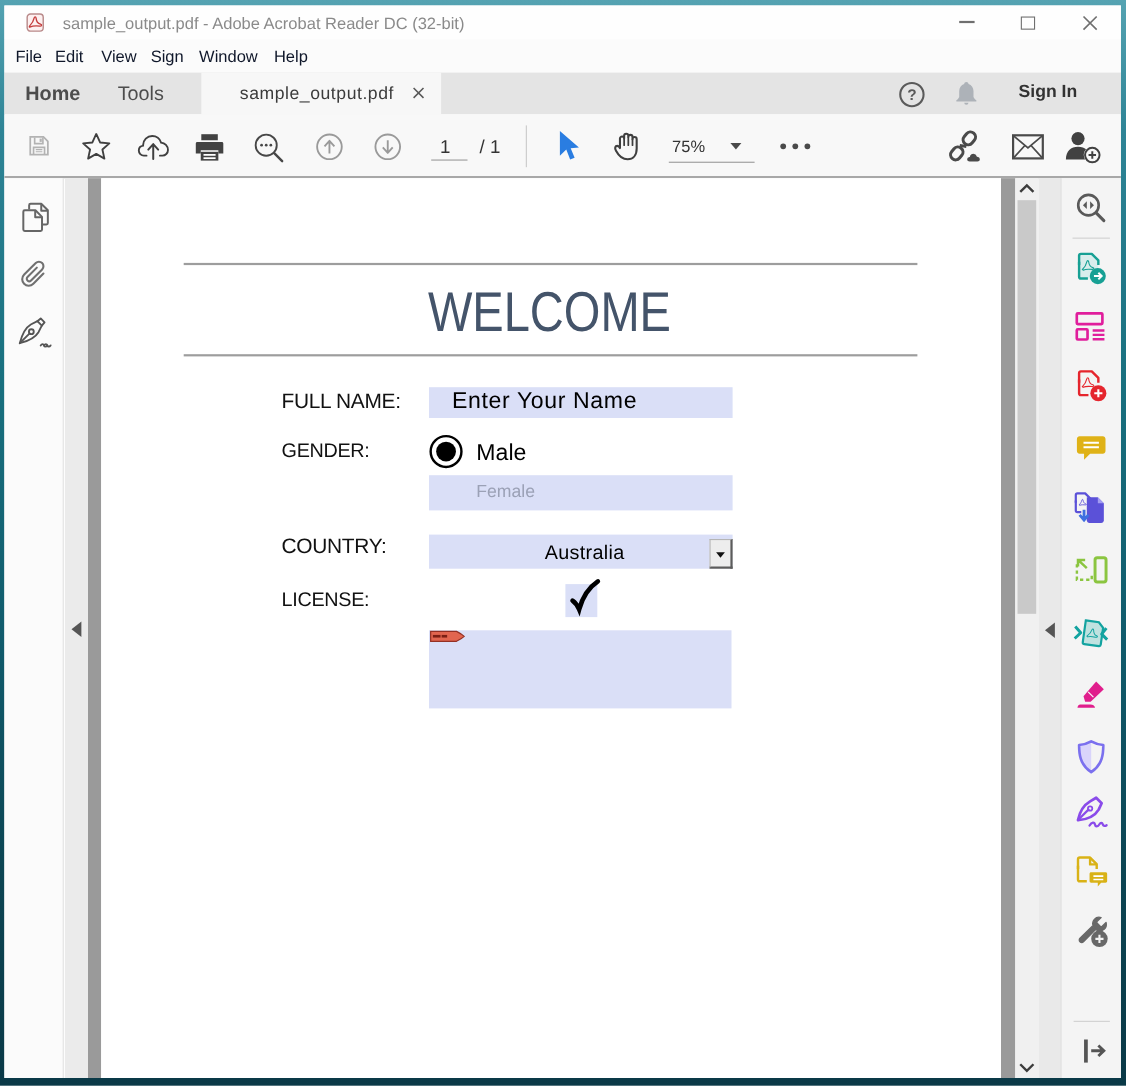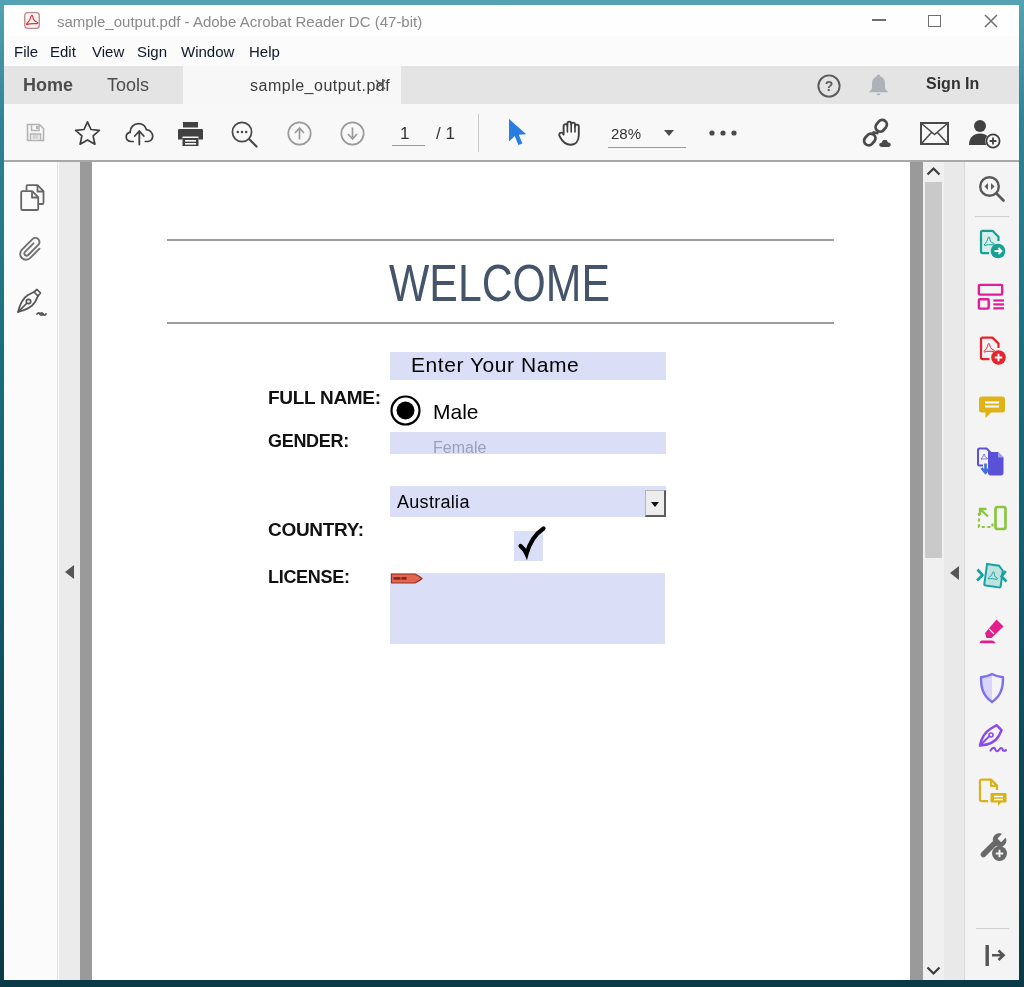--- a/index.html
+++ b/index.html
@@ -12,51 +12,51 @@
   .abs { position:absolute; }
   svg { position:absolute; overflow:visible; }
   
   #win { left:4px; top:5px; width:1015px; height:975px; background:#fff; }
   #titlebar { left:4px; top:5px; width:1015px; height:31px; background:#fefefe; }
   #title-txt { left:57px; top:13px; font-size:15px; color:#8a8a8a; }
   #menubar { left:4px; top:36px; width:1015px; height:30px; background:#fbfbfb; }
   .menu { position:absolute; top:43px; font-size:15px; color:#0f172a; }
   #tabbar { left:4px; top:66px; width:1015px; height:38px; background:#e4e4e4; }
   #activetab { left:183px; top:66px; width:218px; height:38px; background:#f7f7f7; }
-  #tabname { left:218px; top:77px; font-size:16px; letter-spacing:0.5px; color:#3b3b3b;margin-left:32px; }
+  #tabname { left:218px; top:77px; font-size:16px; letter-spacing:0.5px; color:#3b3b3b; }
   .tabbtn { position:absolute; top:75px; font-size:18px; color:#4d4d4d; }
   #signin { left:926px; top:75px; font-size:16px; font-weight:700; color:#323232; }
   #toolbar { left:4px; top:104px; width:1015px; height:58px; background:#f8f8f8; border-bottom:2px solid #a8a8a8; }
   
   #sidebar { left:4px; top:162px; width:54px; height:818px; background:#fbfbfb; border-right:1px solid #e2e2e2; }
   #lsplit { left:59px; top:162px; width:21px; height:818px; background:#ebebeb; }
   #docbgL { left:80px; top:162px; width:12px; height:818px; background:#9a9a9a; }
   #page { left:92px; top:162px; width:818px; height:818px; background:#fff; }
   #docbgR { left:910px; top:162px; width:13px; height:818px; background:#9a9a9a; }
   #vscroll { left:923px; top:162px; width:21px; height:818px; background:#f0f0f0; }
   #vthumb { left:925px; top:182px; width:17px; height:376px; background:#c9c9c9; }
   #rsplit { left:944px; top:162px; width:20px; height:818px; background:#e9e9e9; }
   #rpanel { left:964px; top:162px; width:55px; height:818px; background:#f4f4f4; border-left:1px solid #dadada; }
   
   .rule { position:absolute; left:167px; width:667px; height:2px; background:#9d9d9d; }
-  .lbl { position:absolute; left:268px; font-size:17px; font-weight:700; color:#111;margin-top:32px; }
+  .lbl { position:absolute; left:256px; font-size:17px; font-weight:400; color:#111; }
   .fld { position:absolute; left:390px; width:276px; background:#dadff7; }
   .tri { position:absolute; width:0; height:0; }
   .hline { position:absolute; background:#d0d0d0; height:1px; }
 </style>
 </head>
 <body>
   <div class="abs" id="win"></div>
   <div class="abs" id="titlebar"></div>
 
   <svg style="left:24px; top:12px;" width="16" height="17" viewBox="0 0 16 17">
     <rect x="0.7" y="0.7" width="14.6" height="15.6" rx="3" fill="#fdf0f0" stroke="#b98a8a" stroke-width="1.3"></rect>
     <path d="M3 11.5 C5 9.5 6.5 7 7 4.5 C7.3 3 8.6 3 8.8 4.5 C9 6.5 9.6 9.2 12.8 10 C14.3 10.4 14 11.8 12.3 11.7 C10 11.5 6 11.2 3.6 12.4 C2.6 12.9 2.3 12.2 3 11.5 Z" fill="none" stroke="#c43d3d" stroke-width="1.2"></path>
   </svg>
-  <div class="abs" id="title-txt">sample_output.pdf - Adobe Acrobat Reader DC (47-bit)</div>
+  <div class="abs" id="title-txt">sample_output.pdf - Adobe Acrobat Reader DC (32-bit)</div>
 
   <div class="abs" style="left:872px; top:19px; width:14px; height:2px; background:#6f6f6f;"></div>
   <div class="abs" style="left:928px; top:15px; width:13px; height:12px; border:1.5px solid #6f6f6f;"></div>
   <svg style="left:984px; top:14px;" width="14" height="14" viewBox="0 0 14 14">
     <path d="M1 1 L13 13 M13 1 L1 13" stroke="#6f6f6f" stroke-width="1.5"></path>
   </svg>
   <div class="abs" id="menubar"></div>
   <span class="menu" style="left:14px;">File</span>
   <span class="menu" style="left:50px;">Edit</span>
   <span class="menu" style="left:92px;">View</span>
@@ -125,21 +125,21 @@
   <div class="abs" style="left:392px; top:145px; width:33px; height:1px; background:#9a9a9a;"></div>
   <div class="abs" style="left:436px; top:124px; font-size:17px; color:#333;">/ 1</div>
   <div class="abs" style="left:478px; top:114px; width:1px; height:38px; background:#c9c9c9;"></div>
   <svg id="tb-cursor" style="left:507px; top:118px;" width="20" height="30" viewBox="0 0 20 30">
     <path d="M2 1 L2 23.5 L7.8 18 L11.3 27 L15.4 25.4 L11.8 16.8 L19.3 16.2 Z" fill="#2a7de1"></path>
   </svg>
   <svg id="tb-hand" style="left:556px; top:118px;" width="28" height="30" viewBox="0 0 28 30">
     <path d="M4 19 C2.6 16.6 3.2 14.6 5.2 14.6 C6.4 14.6 7.1 15.4 7.6 16.6 L7.6 8 A1.9 1.9 0 0 1 11.4 8 L11.4 5.5 A1.9 1.9 0 0 1 15.2 5.5 L15.2 6.5 A1.9 1.9 0 0 1 19 6.5 L19 8.5 A1.9 1.9 0 0 1 22.8 8.5 L22.8 17 C22.8 23.2 19.6 26.8 14.6 26.8 C10.4 26.8 7 24.6 4 19 Z" fill="none" stroke="#3f3f3f" stroke-width="1.9" stroke-linejoin="round"></path>
     <path d="M11.4 8.5 L11.4 14 M15.2 7 L15.2 14 M19 9 L19 14" fill="none" stroke="#3f3f3f" stroke-width="1.6" stroke-linecap="round"></path>
   </svg>
-  <div class="abs" style="left:611px; top:125px; font-size:15px; color:#333;">28%</div>
+  <div class="abs" style="left:611px; top:125px; font-size:15px; color:#333;">75%</div>
   <svg style="left:663px; top:129px;" width="12" height="8" viewBox="0 0 12 8">
     <path d="M1 1 L6 7 L11 1 Z" fill="#4a4a4a"></path>
   </svg>
   <div class="abs" style="left:608px; top:147px; width:78px; height:1px; background:#9a9a9a;"></div>
   <svg style="left:709px; top:130px;" width="28" height="6" viewBox="0 0 28 6">
     <circle cx="3" cy="3" r="2.6" fill="#4a4a4a"></circle>
     <circle cx="14" cy="3" r="2.6" fill="#4a4a4a"></circle>
     <circle cx="25" cy="3" r="2.6" fill="#4a4a4a"></circle>
   </svg>
   <svg id="tb-link" style="left:861px; top:120px;" width="34" height="29" viewBox="0 0 34 29">
@@ -213,22 +213,22 @@
   <div class="lbl" style="top:399px; font-size:18px; letter-spacing:-0.3px;">GENDER:</div>
   <div class="lbl" style="top:487px; font-size:19px; letter-spacing:-0.3px;text-align:center;">COUNTRY:</div>
   <div class="lbl" style="top:535px; font-size:18px; letter-spacing:-0.3px;">LICENSE:</div>
   <div class="fld" style="top:352px; height:28px; font-size:21px; letter-spacing:0.55px; color:#000; padding:1px 0 0 21px;">Enter Your Name</div>
 
   <svg style="left:390px; top:395px;" width="31" height="31" viewBox="0 0 31 31">
     <circle cx="15.5" cy="15.5" r="14" fill="#fff" stroke="#000" stroke-width="2.2"></circle>
     <circle cx="15.5" cy="15.5" r="9" fill="#000"></circle>
   </svg>
   <div class="abs" style="left:433px; top:400px; font-size:21px; color:#000;">Male</div>
-  <div class="fld" style="top:432px; height:22px; font-size:16px; color:#9ba1b6; padding:7px 0 0 43px;">Female</div>
-  <div class="fld" style="top:486px; height:31px; font-size:18px; letter-spacing:0.3px; color:#000; padding:6px 0 17px 7px;">Australia</div>
+  <div class="fld" style="top:432px; height:32px; font-size:16px; color:#9ba1b6; padding:7px 0 0 43px;">Female</div>
+  <div class="fld" style="top:486px; height:31px; font-size:18px; letter-spacing:0.3px; color:#000; padding:6px 0 17px 7px;text-align:center;">Australia</div>
 
   <div class="abs" style="left:645px; top:490px; width:21px; height:27px; background:#ededed; border-top:1px solid #b5b5b5; border-left:1px solid #b5b5b5; border-right:2.5px solid #5c5c5c; border-bottom:2.5px solid #5c5c5c;"></div>
   <div class="tri" style="left:651px; top:502px; border-left:4px solid transparent; border-right:4px solid transparent; border-top:5px solid #111;"></div>
 
   <div class="abs" style="left:514px; top:531px; width:29px; height:30px; background:#dadff7;"></div>
   <svg style="left:517px; top:526px;" width="29" height="33" viewBox="0 0 29 33">
     <path d="M3.5 20 C6 21.8 8 24.5 9.5 28 C12.5 17 17.5 8.5 26.5 2.5" fill="none" stroke="#000" stroke-width="4.2" stroke-linecap="round"></path>
   </svg>
 
   <div class="fld" style="top:573px; height:71px; width:275px;"></div>

